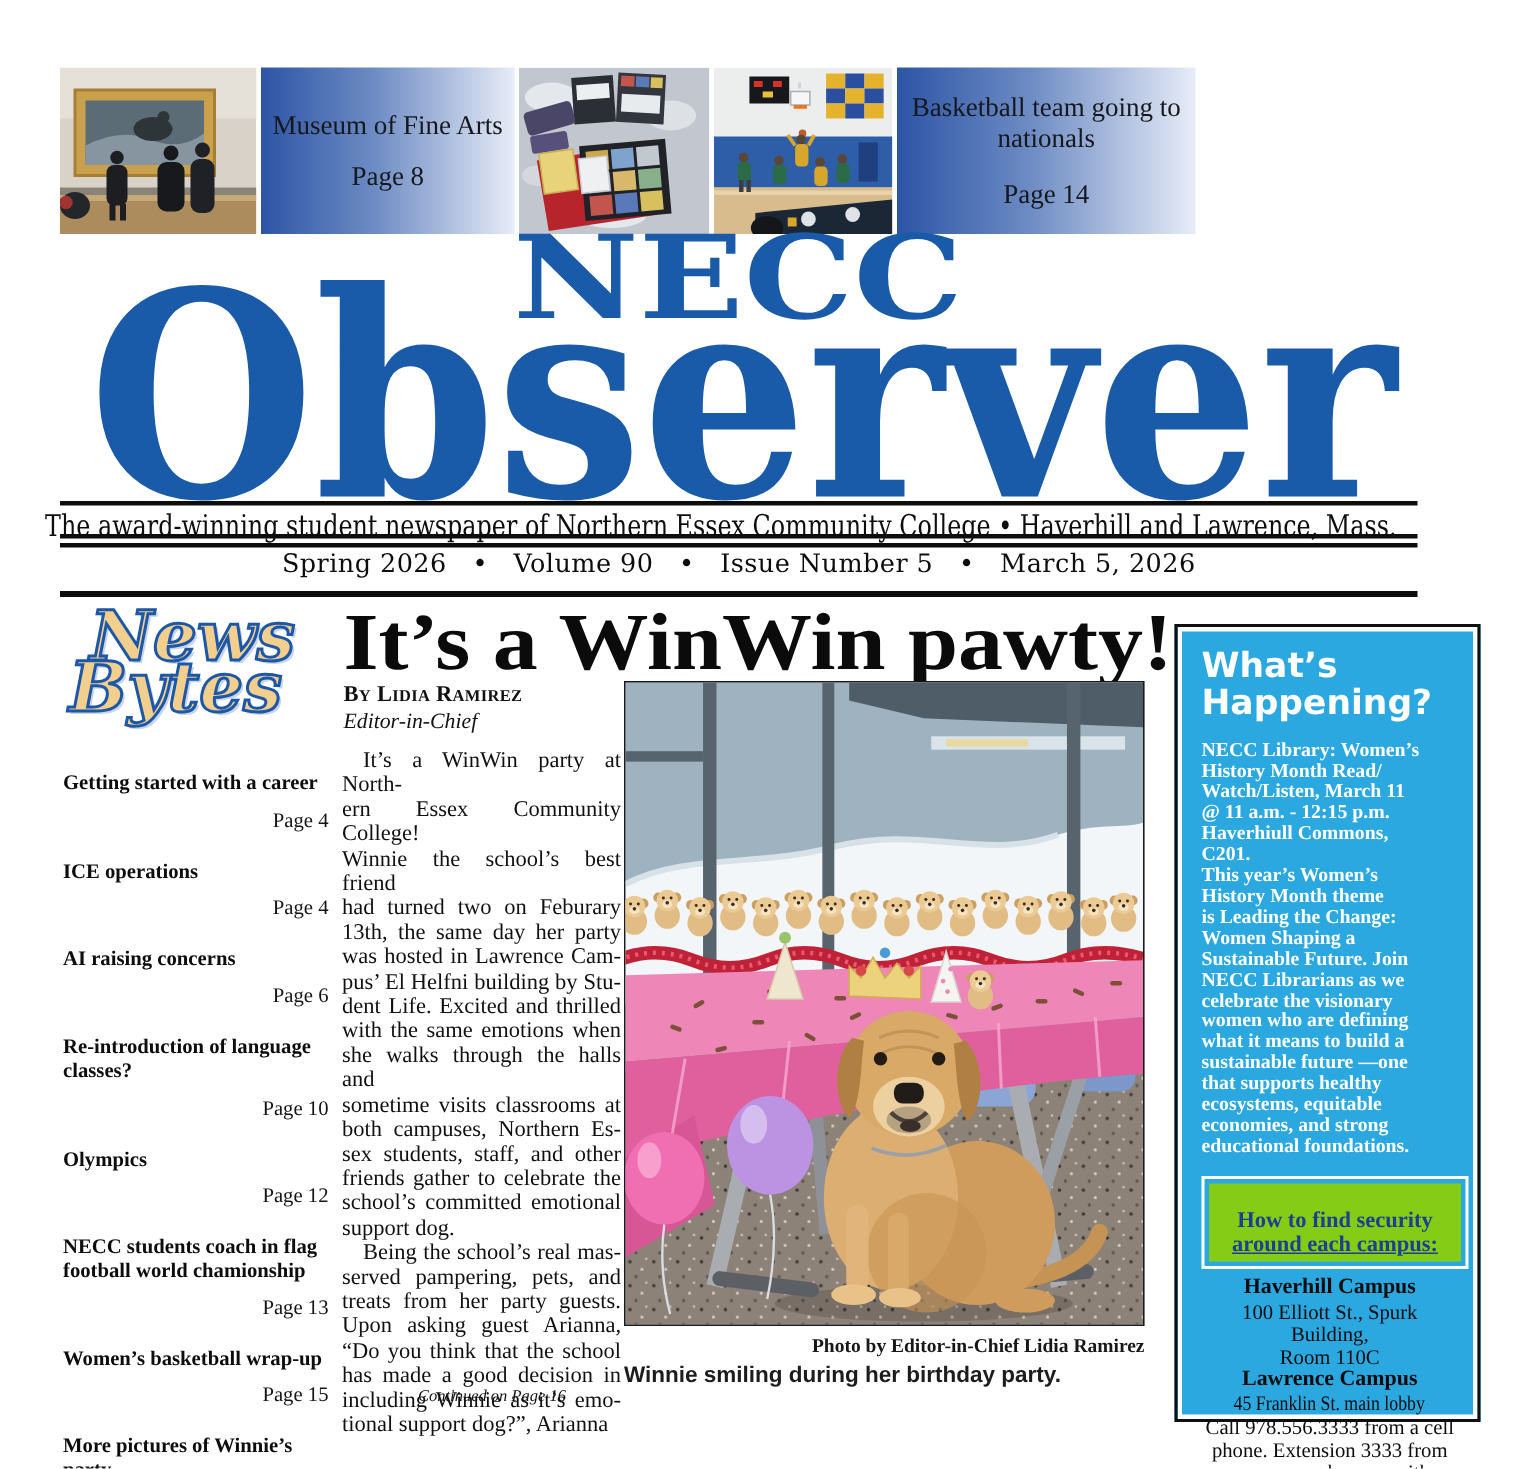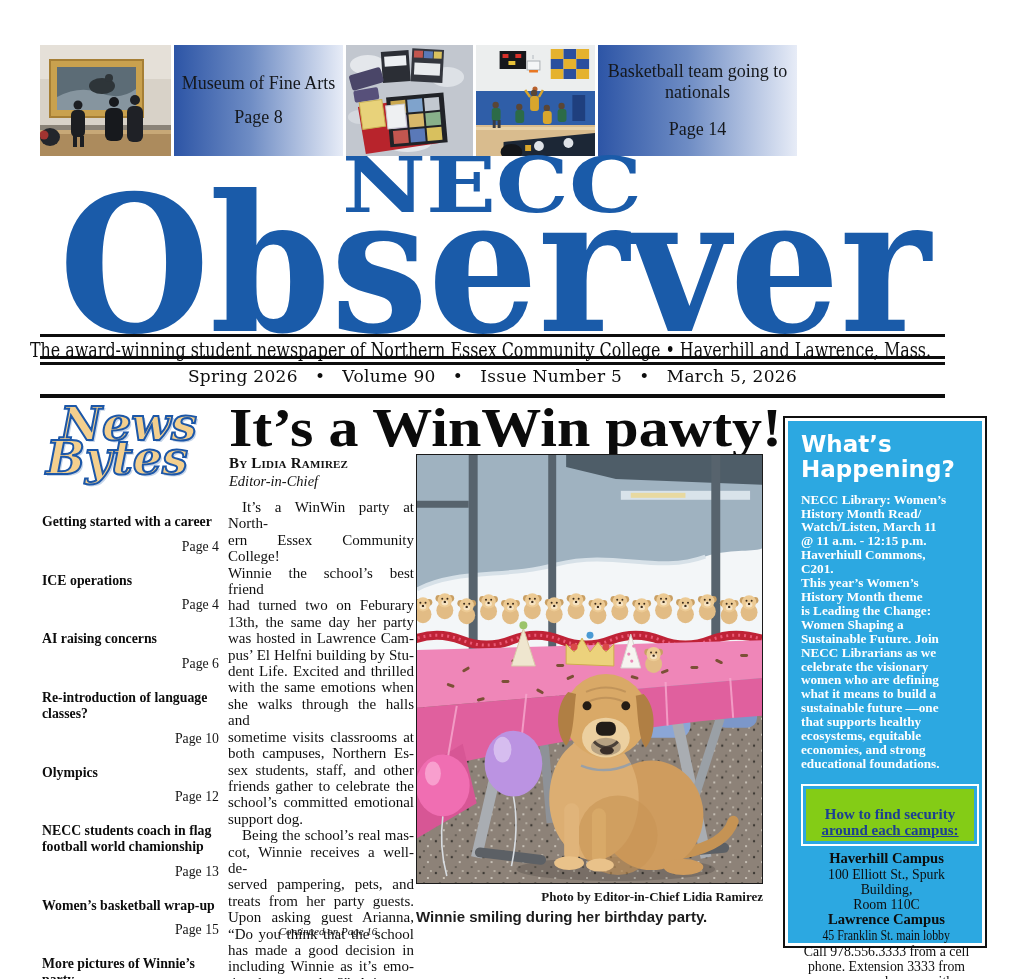--- a/index.html
+++ b/index.html
@@ -275,21 +275,20 @@
       <div class="bline">she walks through the halls and</div>
       <div class="bline">sometime visits classrooms at</div>
       <div class="bline">both campuses, Northern Es-</div>
       <div class="bline">sex students, staff, and other</div>
       <div class="bline">friends gather to celebrate the</div>
       <div class="bline">school’s committed emotional</div>
       <div class="bline last">support dog.</div>
     </div>
     <div class="para">
       <div class="bline first">Being the school’s real mas-</div>
-      <div class="bline">cot, Winnie receives a well-de-</div>
       <div class="bline">served pampering, pets, and</div>
       <div class="bline">treats from her party guests.</div>
       <div class="bline">Upon asking guest Arianna,</div>
       <div class="bline">“Do you think that the school</div>
       <div class="bline">has made a good decision in</div>
       <div class="bline">including Winnie as it’s emo-</div>
       <div class="bline last">tional support dog?”, Arianna</div>
     </div>
   </div>
 <div class="abs continued">Continued on Page 16</div>

